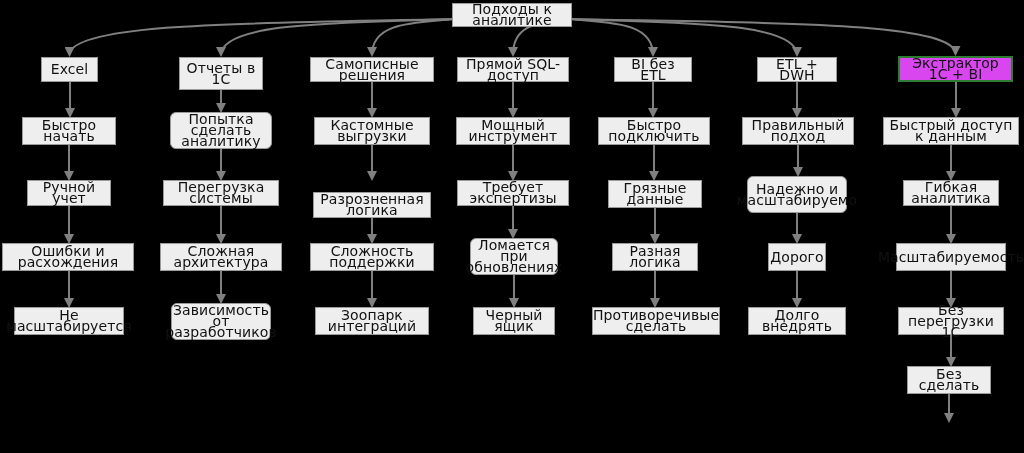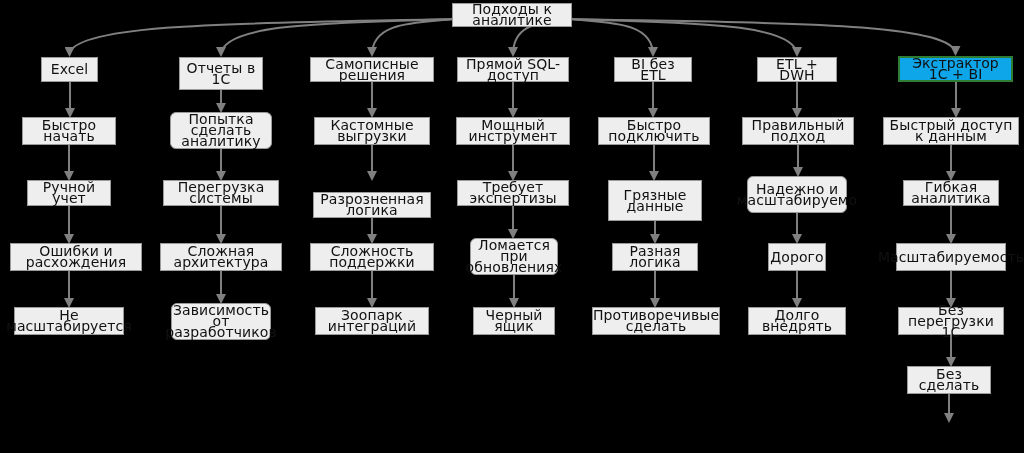--- a/index.html
+++ b/index.html
@@ -19,21 +19,21 @@
     background:#eeeeee;
     border:1px solid #9a9a9a;
     color:#111111;
     font-size:14px;
     line-height:11px;
     letter-spacing:0.1px;
     padding:2px 4px;
     box-shadow:0 0 0 0 rgba(0,0,0,0);
   }
   .node.green{
-    background:#0ea5e9;
+    background:#d946ef;
     border:2px solid #2e7d32;
   }
   .node.two-line{border-radius:6px;}
   .node span{display:block;white-space:pre-line;}
 </style>
 </head>
 <body>
 
 <div id="canvas">
   <svg id="edges">
@@ -88,21 +88,21 @@
       </div>
       <div class="node" style="left: 41px; top: 57px; width: 57px; height: 25px;">
         <span>Excel</span>
       </div>
       <div class="node" style="left: 22px; top: 117px; width: 94px; height: 28px;">
         <span>Быстро начать</span>
       </div>
       <div class="node" style="left: 27px; top: 180px; width: 84px; height: 26px;">
         <span>Ручной учет</span>
       </div>
-      <div class="node" style="left: 10px; top: 243px; width: 132px; height: 28px;">
+      <div class="node" style="left: 2px; top: 243px; width: 132px; height: 28px;">
         <span>Ошибки и расхождения</span>
       </div>
       <div class="node" style="left: 14px; top: 307px; width: 110px; height: 28px;">
         <span>Не масштабируется</span>
       </div>
       <div class="node" style="left: 179px; top: 57px; width: 84px; height: 33px;">
         <span>Отчеты в 1С</span>
       </div>
       <div class="node two-line" style="left: 170px; top: 112px; width: 102px; height: 37px;">
         <span>Попытка сделать
@@ -148,21 +148,21 @@
       </div>
       <div class="node" style="left: 473px; top: 307px; width: 82px; height: 28px;">
         <span>Черный ящик</span>
       </div>
       <div class="node" style="left: 614px; top: 57px; width: 78px; height: 25px;">
         <span>BI без ETL</span>
       </div>
       <div class="node" style="left: 598px; top: 117px; width: 112px; height: 28px;">
         <span>Быстро подключить</span>
       </div>
-      <div class="node" style="left: 608px; top: 180px; width: 94px; height: 41px;">
+      <div class="node" style="left: 608px; top: 180px; width: 94px; height: 28px;">
         <span>Грязные данные</span>
       </div>
       <div class="node" style="left: 612px; top: 243px; width: 86px; height: 28px;">
         <span>Разная логика</span>
       </div>
       <div class="node" style="left: 592px; top: 307px; width: 128px; height: 28px;">
         <span>Противоречивые сделать</span>
       </div>
       <div class="node" style="left: 757px; top: 57px; width: 80px; height: 25px;">
         <span>ETL + DWH</span>

